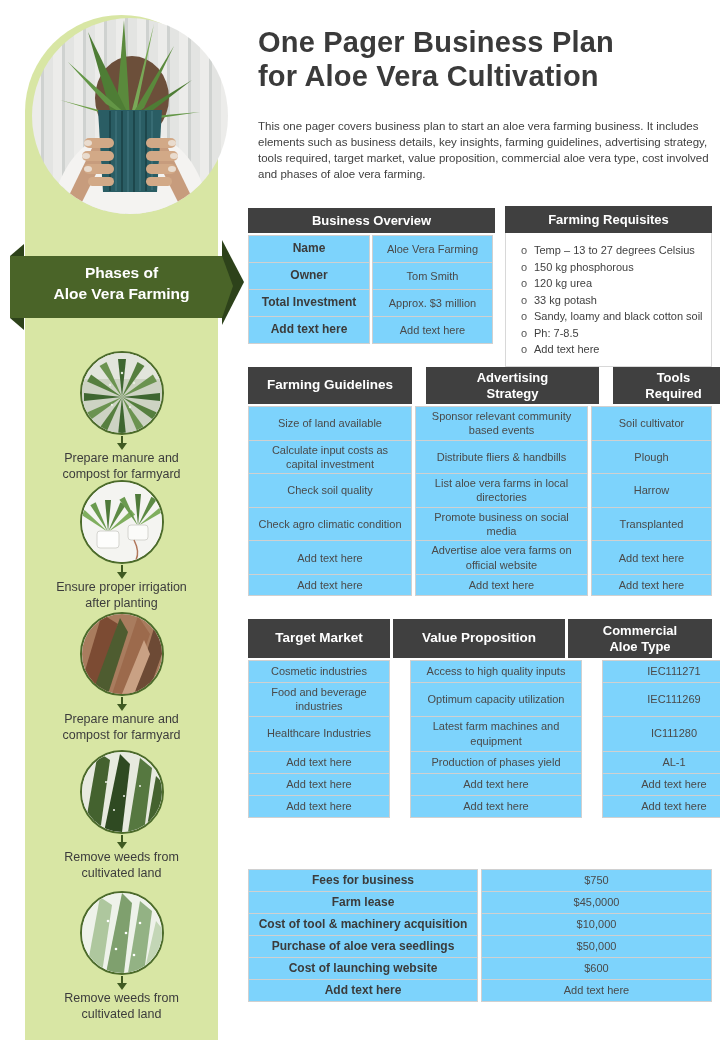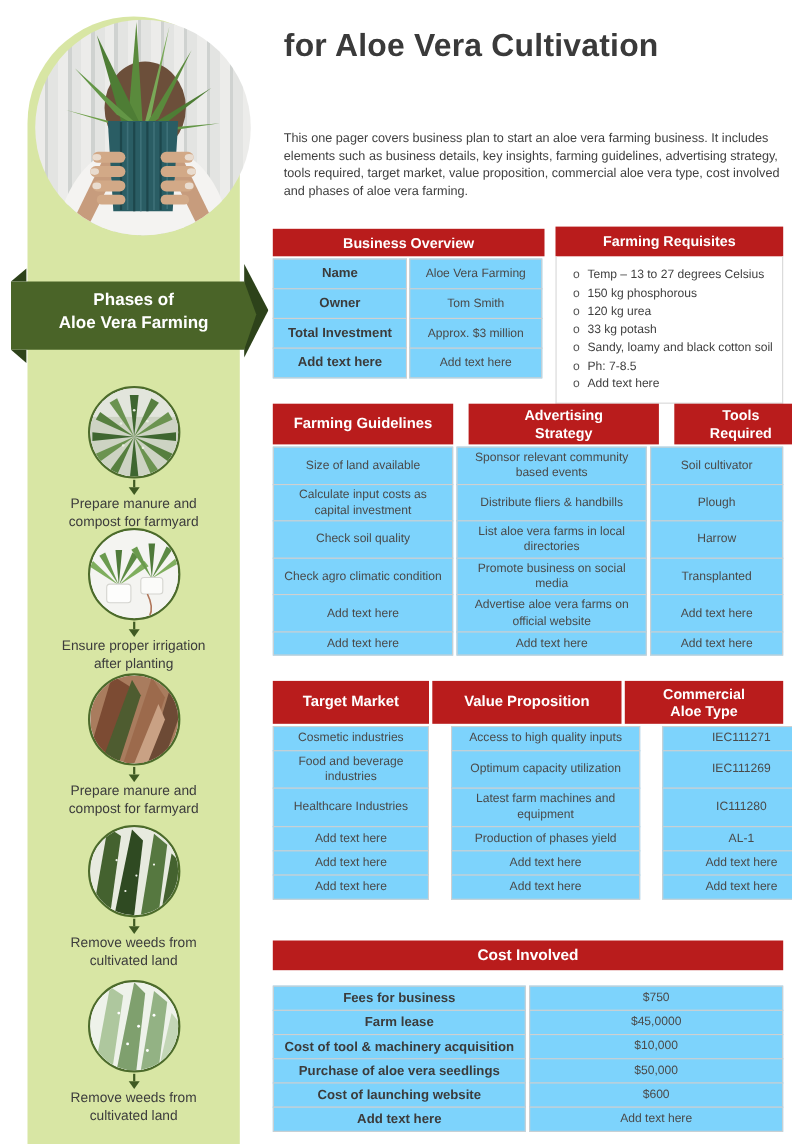--- a/index.html
+++ b/index.html
@@ -21,21 +21,21 @@
   .phase{position:absolute;left:25px;width:193px;display:flex;flex-direction:column;align-items:center;}
   .phase-circle{width:80px;height:80px;border-radius:50%;border:2px solid #4c6b2b;overflow:hidden;background:#fff;}
   .phase-arrow{margin:1px 0 1px 0;}
   .phase-caption{width:156px;text-align:center;font-size:12.5px;line-height:1.27;color:#3c3c3c;}
   .p1{top:351px}.p2{top:480px}.p3{top:612px}.p4{top:750px}.p5{top:891px}
   
   .page-title{position:absolute;left:258px;top:26px;width:430px;
     font-size:29px;font-weight:bold;color:#3a3a3a;line-height:1.16;letter-spacing:.2px;}
   .description{position:absolute;left:258px;top:118px;width:452px;
     font-size:11.5px;line-height:1.4;color:#404040;}
-  .green-head{background:#b91c1c;color:#fff;font-weight:bold;text-align:center;
+  .green-head{background:#404040;color:#fff;font-weight:bold;text-align:center;
     display:flex;align-items:center;justify-content:center;font-size:13px;line-height:1.2;white-space:pre-line;}
   .tbl{display:grid;}
   .cell{background:#7dd3fc;border:1px solid #d0d0d0;margin-bottom:-1px;
     display:flex;align-items:center;justify-content:center;text-align:center;
     font-size:11px;line-height:1.3;color:#4a4a4a;padding:2px 6px;box-sizing:border-box;}
   .cell.b{font-weight:bold;font-size:12px;color:#3b3b3b;}
   
   .bo{position:absolute;left:248px;top:208px;width:247px;}
   .bo .green-head{height:25px;}
   .bo .tbl{grid-template-columns:122px 121px;column-gap:2px;margin-top:2px;}
@@ -258,20 +258,21 @@
     </svg>
   </div>
   <svg class="phase-arrow" width="12" height="14" viewBox="0 0 12 14">
     <rect x="5" y="0" width="2" height="7" fill="#3f5a22"></rect>
       <polygon points="1,7 11,7 6,14" fill="#3f5a22"></polygon>
   </svg>
   <div class="phase-caption">Remove weeds from cultivated land</div>
 </div>
 
 <div class="page-title">
+  <div>One Pager Business Plan</div>
   <div>for Aloe Vera Cultivation</div>
 </div>
 
 <div class="description">This one pager covers business plan to start an aloe vera farming business. It includes elements such as business details, key insights, farming guidelines, advertising strategy, tools required, target market, value proposition, commercial aloe vera type, cost involved and phases of aloe vera farming.</div>
 
 <div class="bo">
   <div class="green-head">Business Overview</div>
   <div class="tbl">
     <div class="cell b">Name</div>
     <div class="cell">Aloe Vera Farming</div>
@@ -371,21 +372,20 @@
     <div class="cell">Add text here</div>
     <div class="cell">Add text here</div>
     <div class="cell">Add text here</div>
     <div class="cell">Add text here</div>
     <div class="cell">Add text here</div>
     <div class="cell">Add text here</div>
   </div>
 </div>
 
 <div class="ct">
-  <div class="green-head" style="font-size:14px;">Cost Involved</div>
   <div class="tbl">
     <div class="cell b">Fees for business</div>
     <div class="cell">$750</div>
     <div class="cell b">Farm lease</div>
     <div class="cell">$45,0000</div>
     <div class="cell b">Cost of tool &amp; machinery acquisition</div>
     <div class="cell">$10,000</div>
     <div class="cell b">Purchase of aloe vera seedlings</div>
     <div class="cell">$50,000</div>
     <div class="cell b">Cost of launching website</div>

